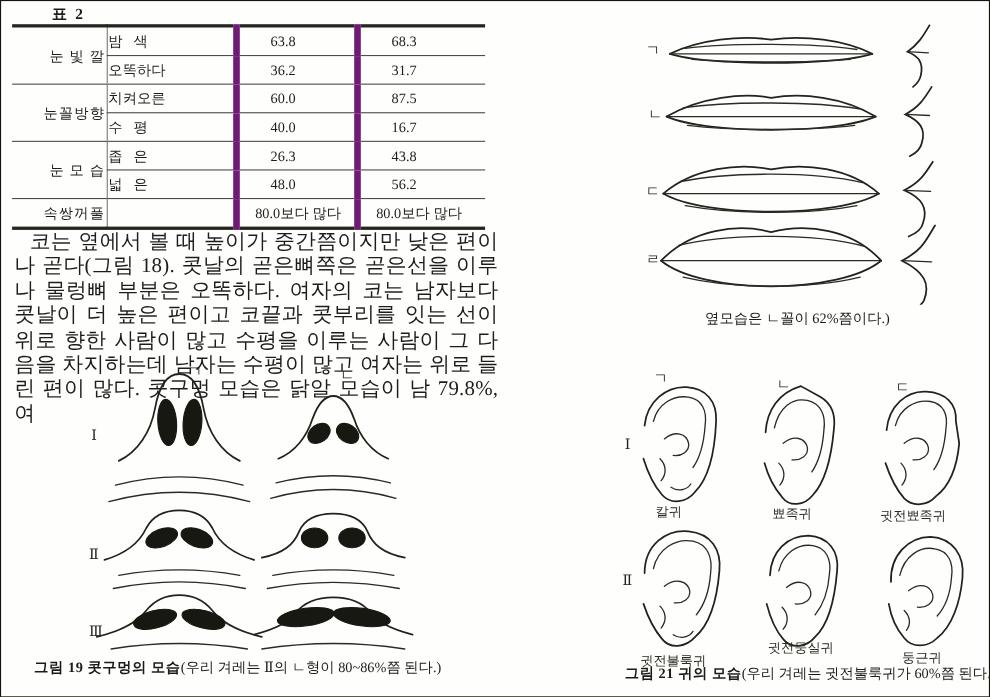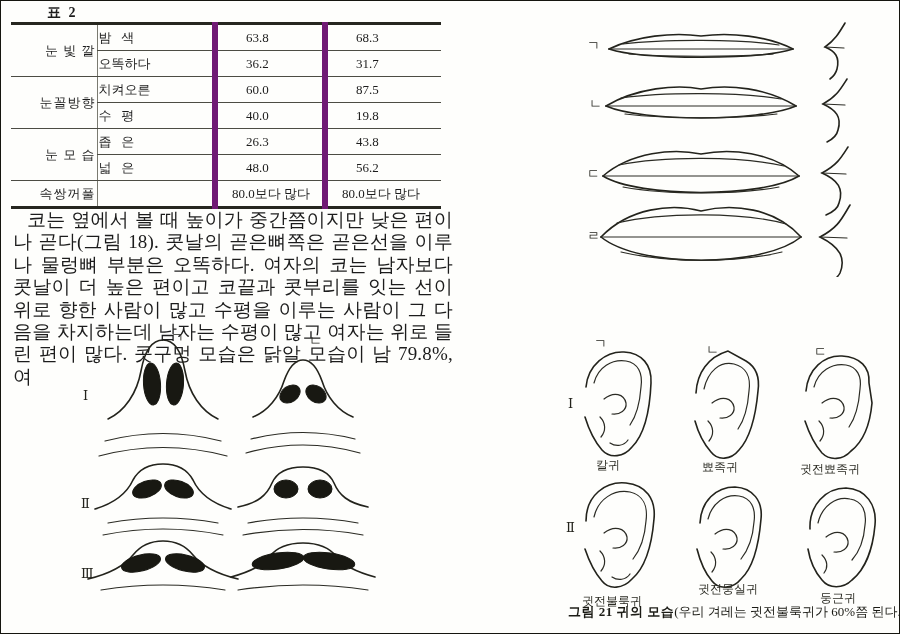--- a/index.html
+++ b/index.html
@@ -69,21 +69,21 @@
       </tr>
       <tr>
         <td class="grp" rowspan="2">눈꼴방향</td>
         <td class="sub">치켜오른</td>
         <td class="val">60.0</td>
         <td class="val">87.5</td>
       </tr>
       <tr>
         <td class="sub">수   평</td>
         <td class="val">40.0</td>
-        <td class="val">19.8</td>
+        <td class="val">16.7</td>
       </tr>
       <tr>
         <td class="grp" rowspan="2">눈 모 습</td>
         <td class="sub">좁   은</td>
         <td class="val">26.3</td>
         <td class="val">43.8</td>
       </tr>
       <tr>
         <td class="sub">넓   은</td>
         <td class="val">48.0</td>
@@ -148,20 +148,23 @@
       </g>
 
       <g>
         <path class="ln" d="M178,250 C200,244 210,238 216,230 C224,220 236,216 250,216 C264,216 276,220 284,230 C290,238 300,244 322,250"></path>
         <ellipse class="hole" cx="225" cy="234" rx="26" ry="8" transform="rotate(-8 225 234)"></ellipse>
         <ellipse class="hole" cx="276" cy="234" rx="26" ry="8" transform="rotate(8 276 234)"></ellipse>
         <path class="lnt" d="M185,263 Q250,253 315,263"></path>
       </g>
     </svg>
   </div>
+  <div class="caption" style="left:30px;top:597px;">
+    <span class="capb">그림 19  콧구멍의 모습</span><span>(우리 겨레는 Ⅱ의 ㄴ형이 80~86%쯤 된다.)</span>
+  </div>
 
   <div class="fig" style="left:550px;top:8px;width:348px;height:268px;">
     <span class="flabel" style="left:36px;top:30px;">ㄱ</span>
     <span class="flabel" style="left:38px;top:88px;">ㄴ</span>
     <span class="flabel" style="left:36px;top:158px;">ㄷ</span>
     <span class="flabel" style="left:36px;top:220px;">ㄹ</span>
     <svg width="348" height="268" viewBox="0 0 348 268">
 
       <g>
         <path class="ln" d="M58,40 C85,27 122,23 150,27 C180,23 216,27 242,40"></path>
@@ -206,20 +209,21 @@
         <path class="lnt" d="M66,214 C112,203 192,203 235,215"></path>
         <path class="lnt" d="M70,243 C116,254 186,254 231,243"></path>
       </g>
       <g>
         <path class="ln" d="M299,196 C291,209 288,218 269,228 C289,238 295,249 289,264 C288,266 287,267 286,268"></path>
         <path class="lnt" d="M269,228 L296,229"></path>
       </g>
     </svg>
   </div>
   <div class="caption cap2line" style="left:562px;top:280px;width:334px;">
+    <div class="cap-line2">옆모습은 ㄴ꼴이 62%쯤이다.)</div>
   </div>
 
   <div class="fig" style="left:545px;top:330px;width:352px;height:266px;">
     <span class="flabel" style="left:48px;top:6px;">ㄱ</span>
     <span class="flabel" style="left:160px;top:12px;">ㄴ</span>
     <span class="flabel" style="left:268px;top:14px;">ㄷ</span>
     <span class="flabel" style="left:22px;top:66px;">Ⅰ</span>
     <span class="flabel" style="left:20px;top:190px;">Ⅱ</span>
 
     <span class="ear-name" style="left:62px;top:126px;">칼귀</span>

